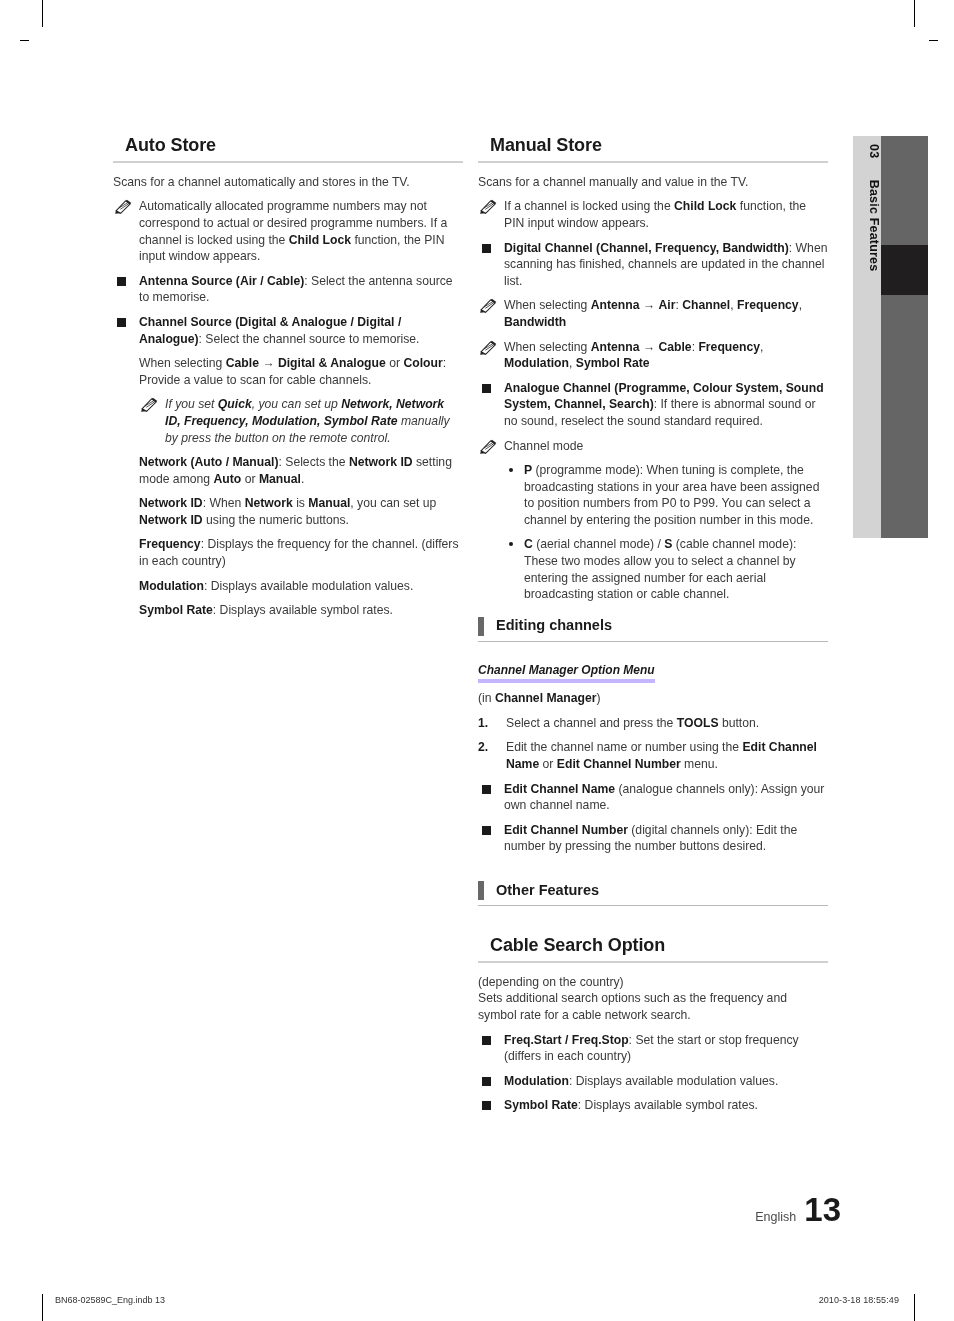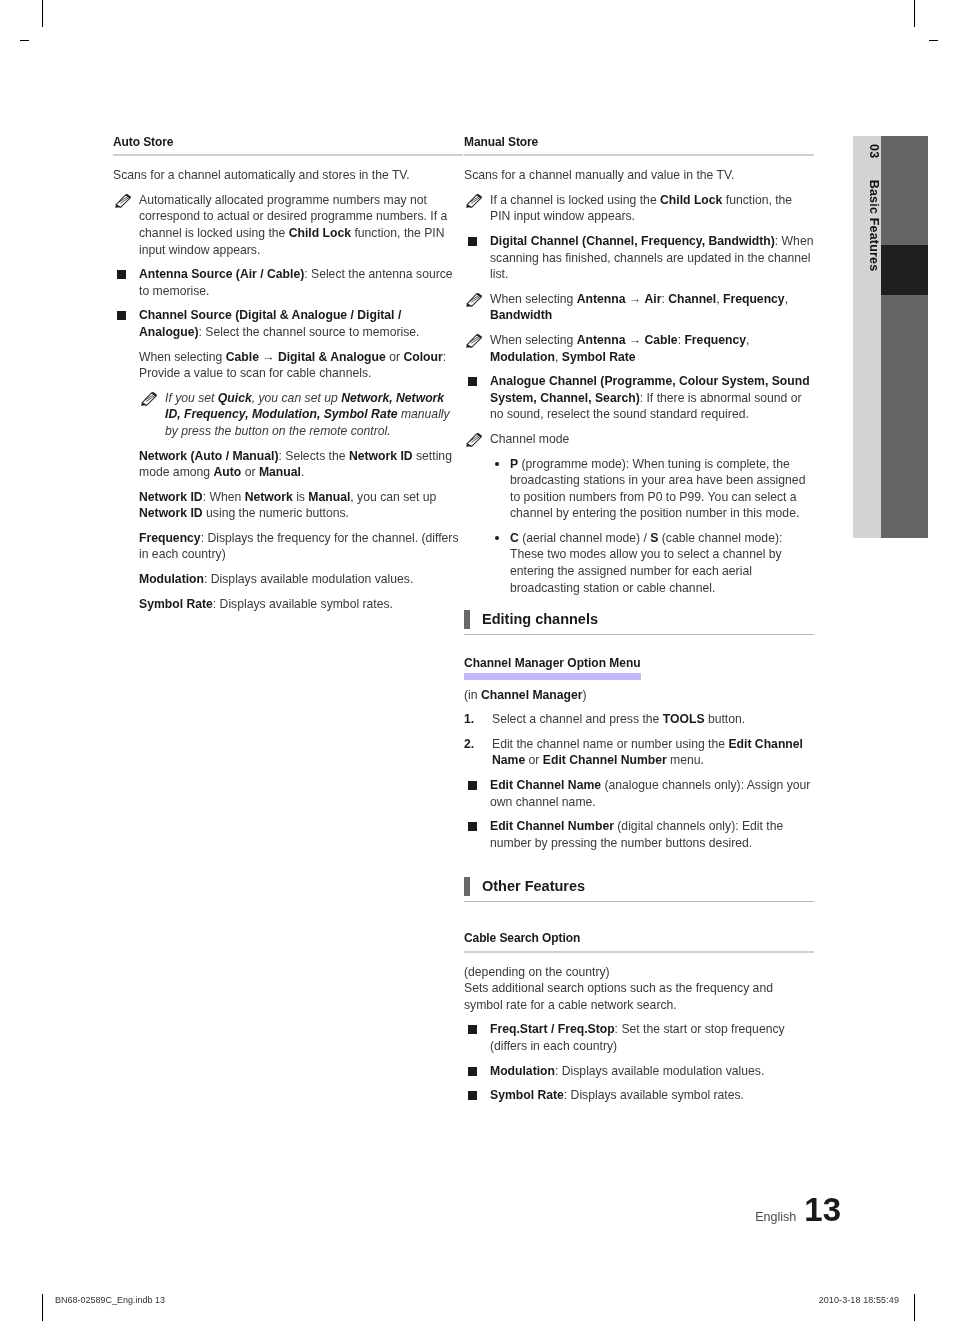--- a/index.html
+++ b/index.html
@@ -62,29 +62,29 @@
     left: 881px;
     top: 245px;
     width: 47px;
     height: 50px;
     background: #201e1e;
   }
 
   
   .column { position: absolute; top: 136px; width: 350px; }
   #col-left  { left: 113px; }
-  #col-right { left: 464px; }
+  #col-right { left: 478px; }
 
   
   .h1 {
-    font-size: 12px;
+    font-size: 18px;
     font-weight: bold;
     color: #1a1a1a;
     letter-spacing: -0.1px;
-    margin: 0 0 5px 0;
+    margin: 0 0 5px 12px;
     line-height: 1.1;
   }
   .h1-rule {
     height: 2px;
     background: #d0d0d0;
     margin-bottom: 11px;
   }
 
   .h2-wrap {
     display: flex;
@@ -108,23 +108,24 @@
     height: 1px;
     background: #b8b8b8;
     margin-top: 5px;
   }
 
   .h3 {
     font-size: 12px;
     font-weight: bold;
     color: #1a1a1a;
     display: inline-block;
-    border-bottom: 7px solid #c4b5fd;
+    border-bottom: 4px solid #c4b5fd;
     padding-bottom: 2px;
     line-height: 1.2;
+    font-style: italic;
   }
 
   
   p, .para {
     font-size: 12.2px;
     line-height: 1.36;
     color: #3a3a3a;
     margin: 0 0 8px 0;
   }
   b, strong { color: #1a1a1a; font-weight: bold; }

